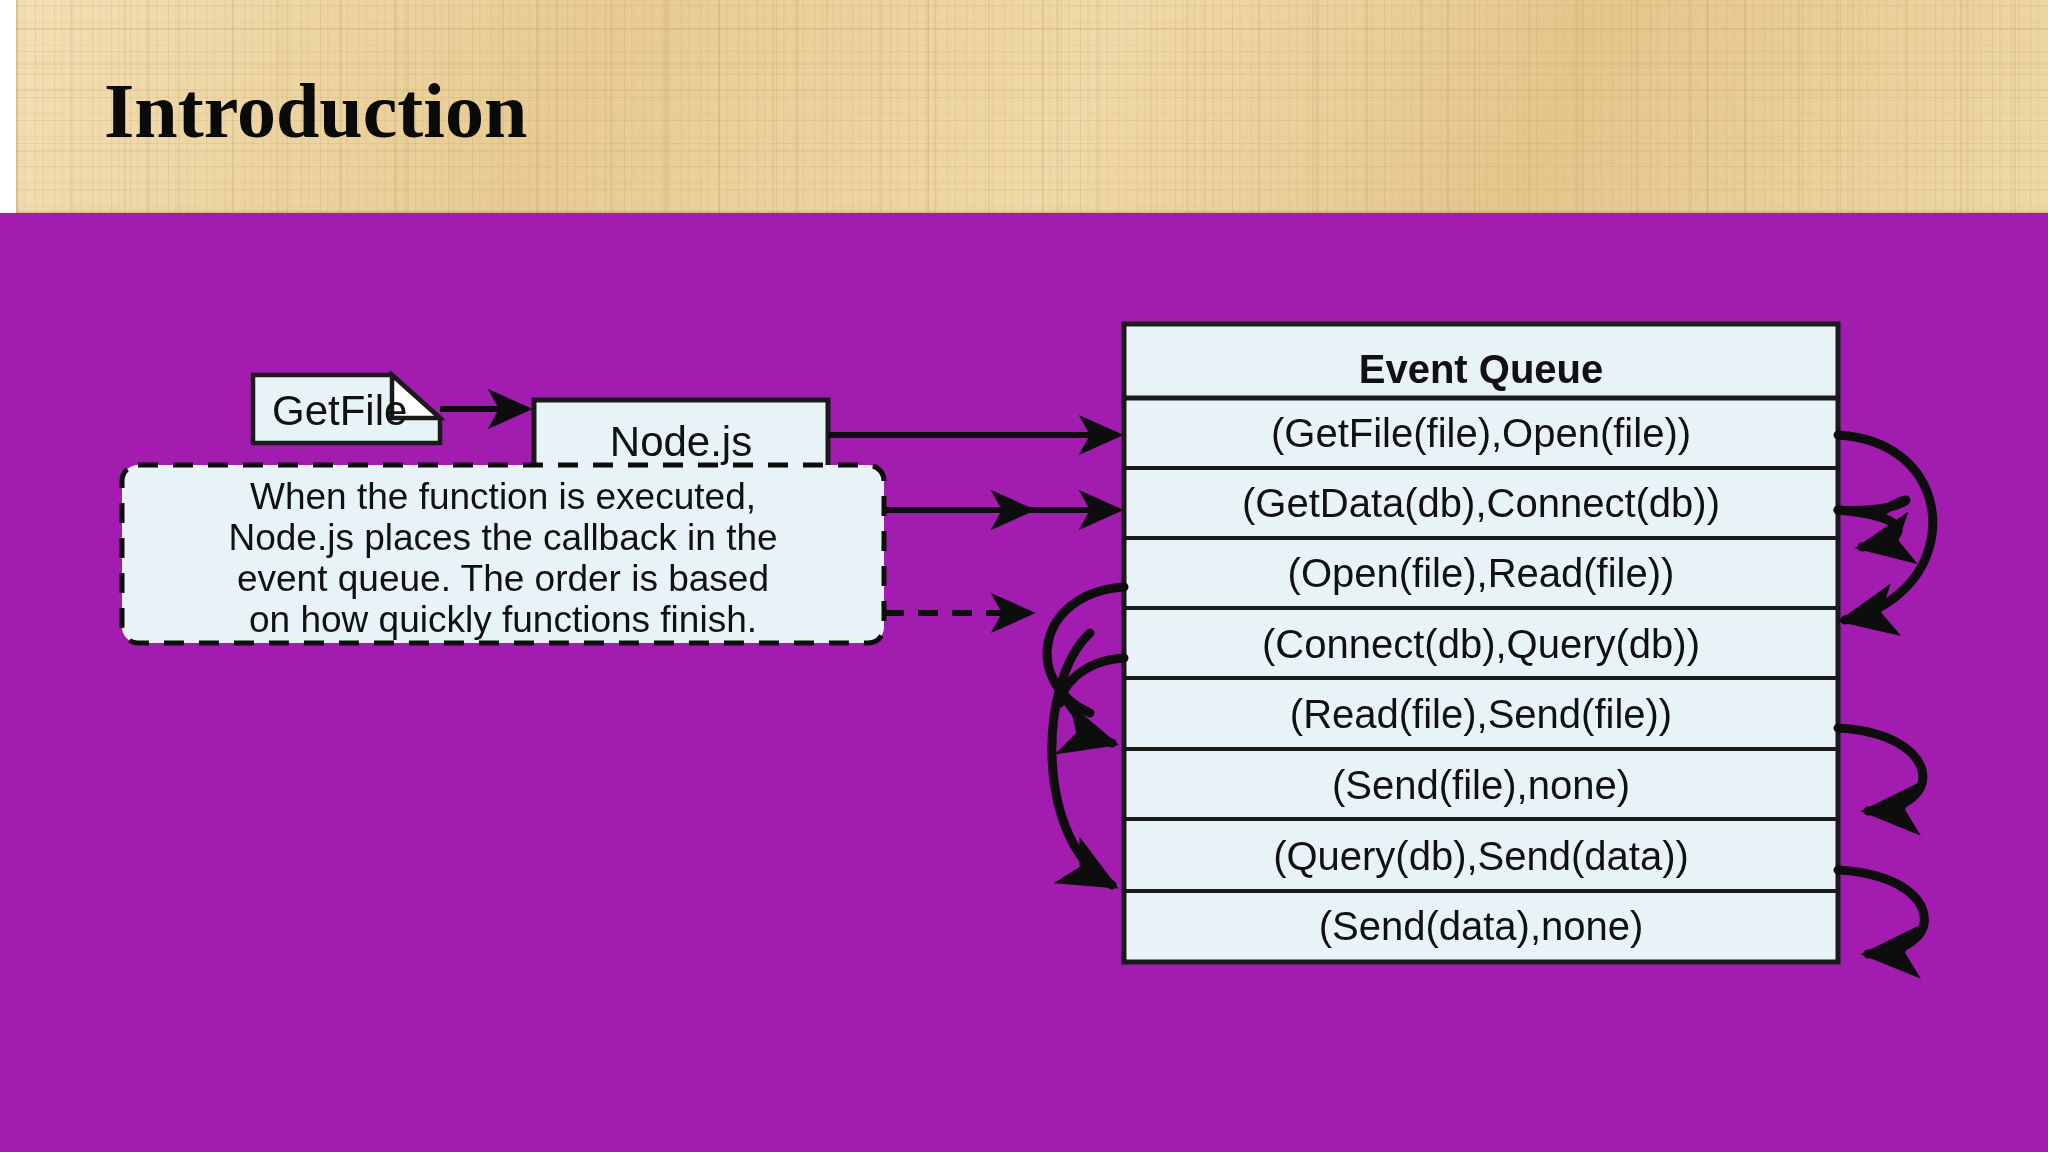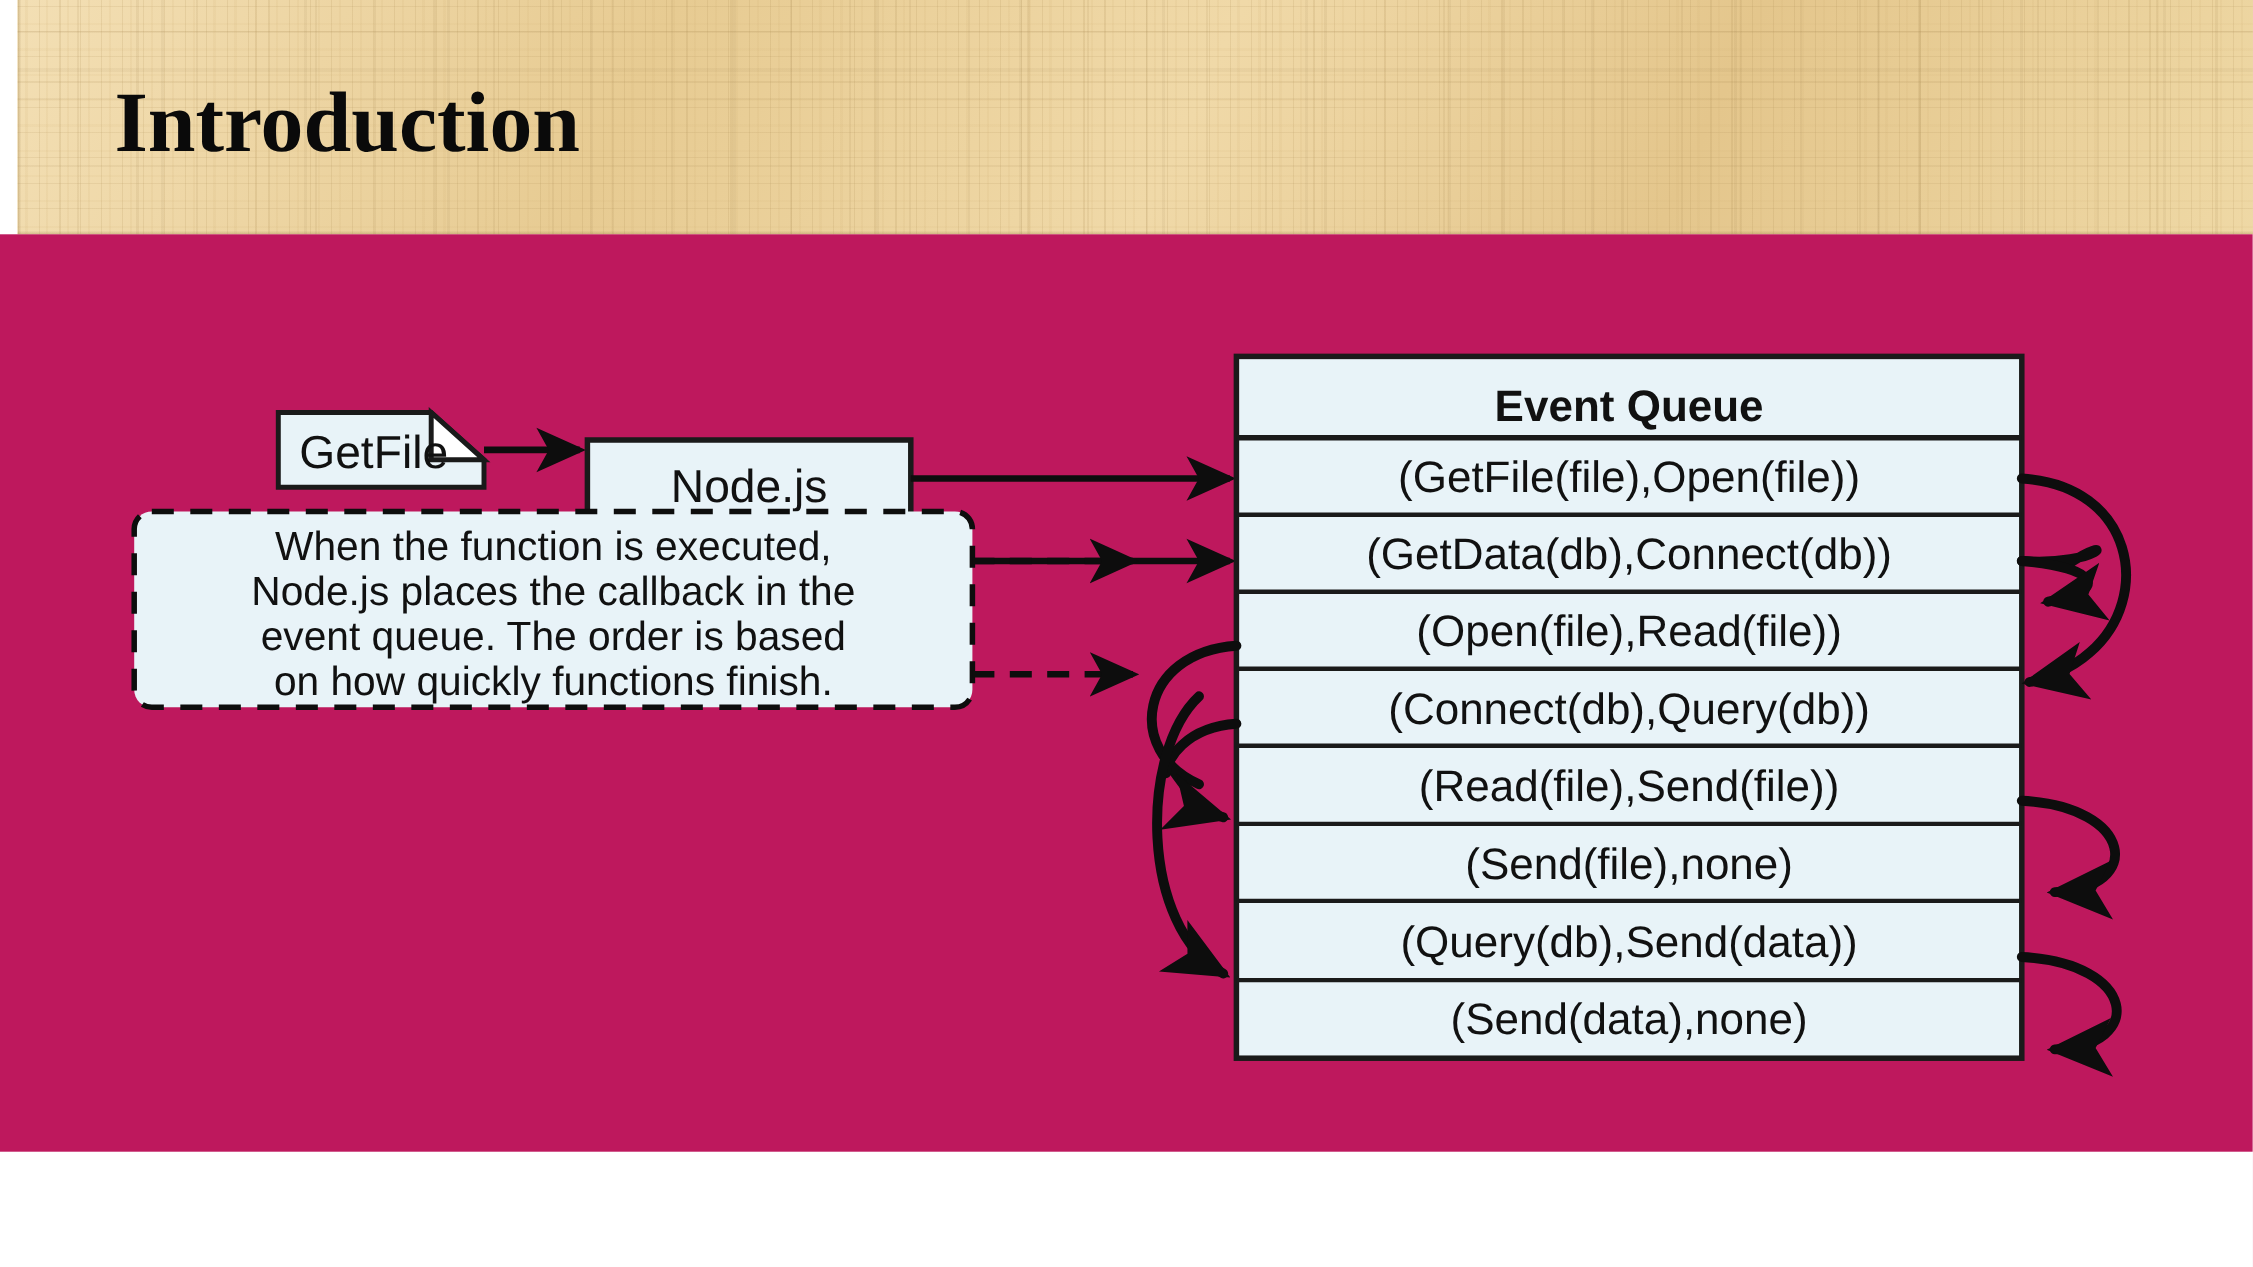--- a/index.html
+++ b/index.html
@@ -60,22 +60,22 @@
     line-height: 1;
     color: #0a0a0a;
     letter-spacing: 0px;
     z-index: 3;
   }
 
   
   #figure-area {
     position: absolute;
     left: 0; top: 213px;
-    width: 2048px; height: 834px;
-    background: #be185d;
+    width: 2048px; height: 939px;
+    background: #a21caf;
   }
   #figure-svg { position: absolute; left: 0; top: 0; }
 
   
   .dg-text {
     font-family: "Liberation Sans", sans-serif;
     fill: #111111;
   }
 </style>
 </head>

